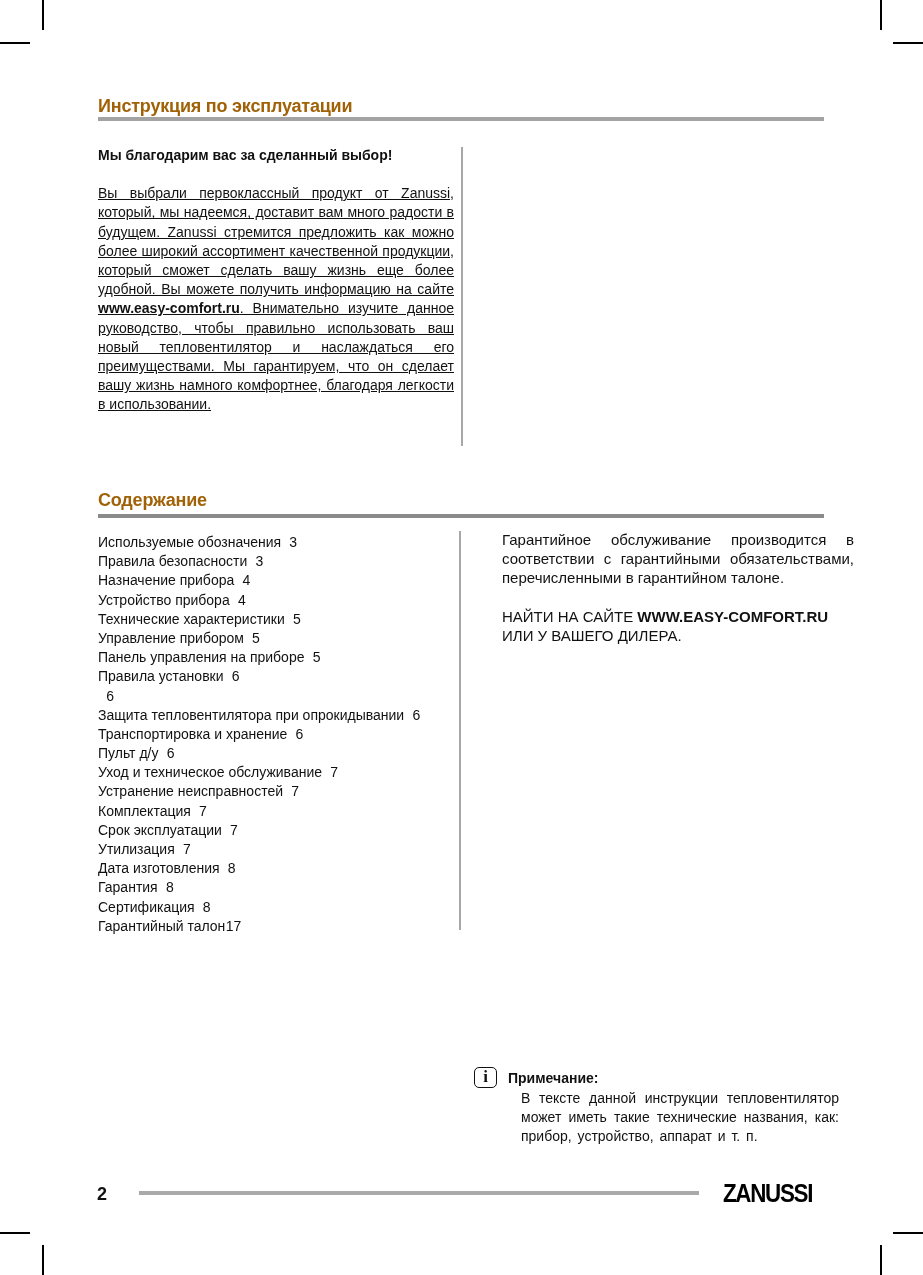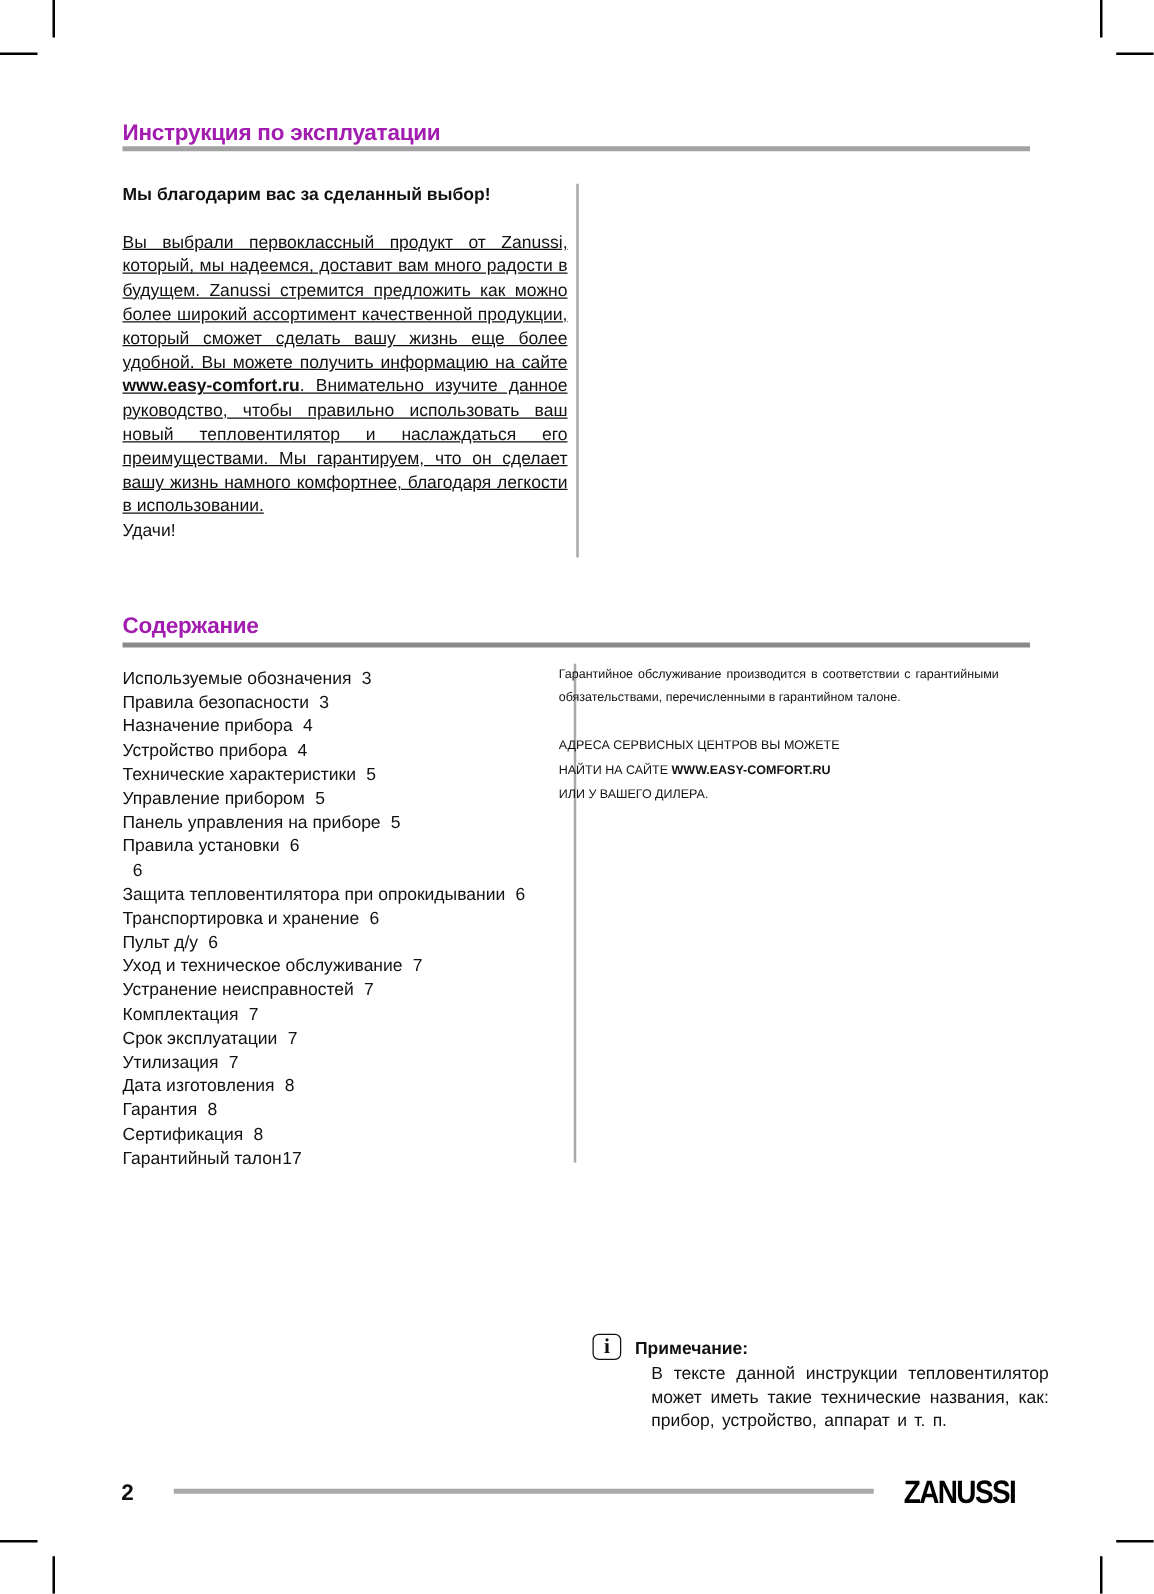--- a/index.html
+++ b/index.html
@@ -3,37 +3,37 @@
   <meta charset="utf-8">
   <style>
     * { margin: 0; padding: 0; box-sizing: border-box; }
     html, body { width: 923px; height: 1275px; background: #ffffff; overflow: hidden; }
     body { position: relative; font-family: "Liberation Sans", sans-serif; color: #111; }
 
     .crop { position: absolute; background: #000; }
 
     .section-title {
       position: absolute; left: 98px; font-weight: bold; font-size: 18px;
-      letter-spacing: -0.2px; color: #a21caf;
+      letter-spacing: -0.2px; color: #a16207;
     }
     .rule { position: absolute; left: 98px; width: 726px; height: 4px; background: #a3a3a3; }
     .rule.dark { background: #8a8a8a; }
 
     .vdivider { position: absolute; width: 2px; background: #a8a8a8; }
 
     .intro { position: absolute; left: 98px; top: 146px; width: 356px; font-size: 14px; line-height: 19.2px; }
     .intro .lead { font-weight: bold; margin-bottom: 19px; }
     .intro p { text-align: justify; text-decoration: underline; }
     .intro b { font-weight: bold; }
 
     .toc { position: absolute; left: 98px; top: 533px; width: 352px; font-size: 14px; }
     .toc-row { display: flex; justify-content: flex-start; height: 19.2px; line-height: 19.2px; }
     .toc-row .num { text-align: right; min-width: 16px; }
 
-    .right-col { position: absolute; left: 447px; top: 530px; width: 352px; font-size: 10px; line-height: 19.2px; }
+    .right-col { position: absolute; left: 502px; top: 530px; width: 352px; font-size: 15px; line-height: 19.2px; }
     .right-col .para1 { text-align: justify; }
     .right-col .para2 { margin-top: 19px; }
     .right-col b { font-weight: bold; }
 
     .note { position: absolute; left: 474px; top: 1066px; width: 352px; font-size: 14px; line-height: 19.2px; }
     .note-icon {
       position: absolute; left: 0; top: 1px; width: 23px; height: 21px;
       border: 1.6px solid #111; border-radius: 5px;
       font-family: "Liberation Serif", serif; font-weight: bold; font-size: 17px;
       text-align: center; line-height: 18px;
@@ -62,21 +62,20 @@
 <div class="crop" style="left:880px;top:1245px;width:1.5px;height:30px;"></div>
 
 <div class="section-title" style="top:96px;">Инструкция по эксплуатации</div>
 <div class="rule" style="top:117px;"></div>
 
 <div class="intro">
   <div class="lead">Мы благодарим вас за сделанный выбор!</div>
   <p>
     <span>Вы выбрали первоклассный продукт от Zanussi, который, мы надеемся, доставит вам много радости в будущем. Zanussi стремится предложить как можно более широкий ассортимент качественной продукции, который сможет сделать вашу жизнь еще более удобной. Вы можете получить информацию на сайте </span><b>www.easy-comfort.ru</b><span>. Внимательно изучите данное руководство, чтобы правильно использовать ваш новый тепловентилятор и наслаждаться его преимуществами. Мы гарантируем, что он сделает вашу жизнь намного комфортнее, благодаря легкости в использовании.</span>
   </p>
-  <div>Удачи!</div>
 </div>
 <div class="vdivider" style="left:461px;top:147px;height:299px;"></div>
 
 <div class="section-title" style="top:490px;">Содержание</div>
 <div class="rule dark" style="top:514px;"></div>
 
 <div class="toc" id="toc">
     <div class="toc-row">
       <span>Используемые обозначения</span>
       <span class="num">3</span>
@@ -159,21 +158,20 @@
     <div class="toc-row">
       <span>Гарантийный талон</span>
       <span class="num">17</span>
     </div>
   </div>
 <div class="vdivider" style="left:459px;top:531px;height:399px;"></div>
 
 <div class="right-col">
   <p class="para1">Гарантийное обслуживание производится в соответствии с гарантийными обязательствами, перечисленными в гарантийном талоне.</p>
   <div class="para2">
-    <div>АДРЕСА СЕРВИСНЫХ ЦЕНТРОВ ВЫ МОЖЕТЕ</div>
     <div><span>НАЙТИ НА САЙТЕ </span><b>WWW.EASY-COMFORT.RU</b></div>
     <div>ИЛИ У ВАШЕГО ДИЛЕРА.</div>
   </div>
 </div>
 
 <div class="note">
   <div class="note-icon">i</div>
   <div class="note-title">Примечание:</div>
   <div class="note-body">В тексте данной инструкции тепловентилятор может иметь такие технические названия, как: прибор, устройство, аппарат и т. п.</div>
 </div>

